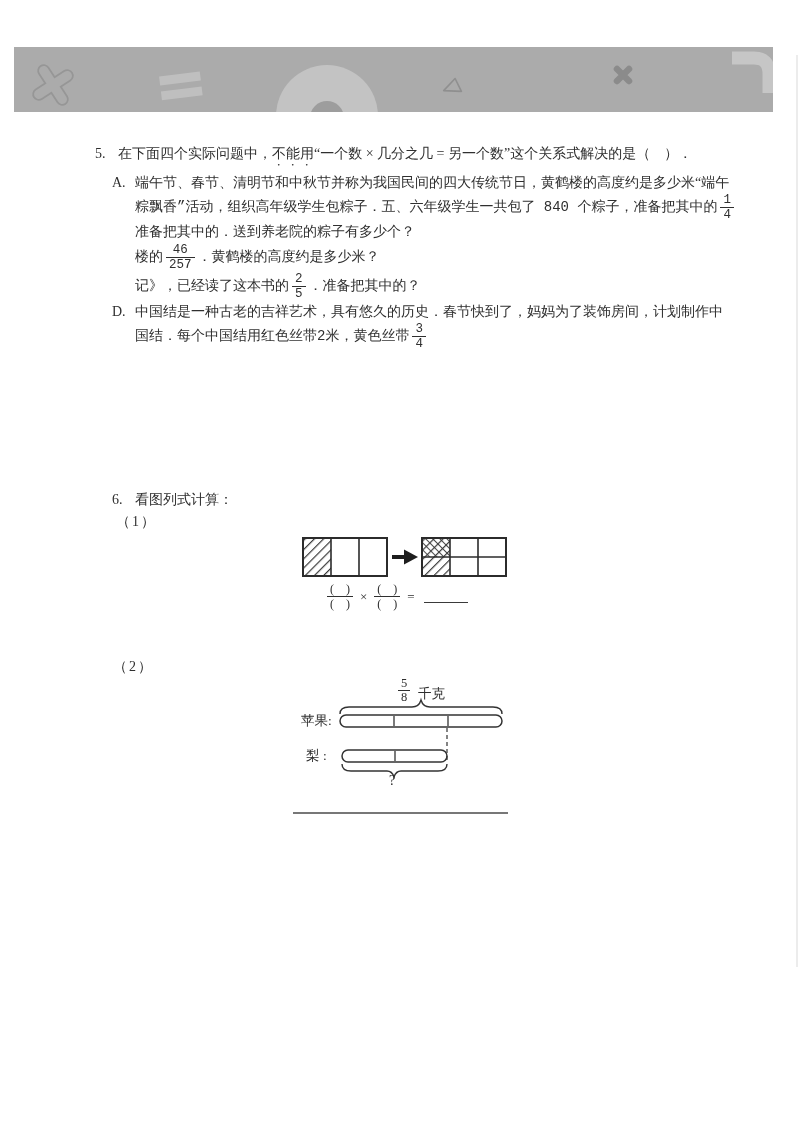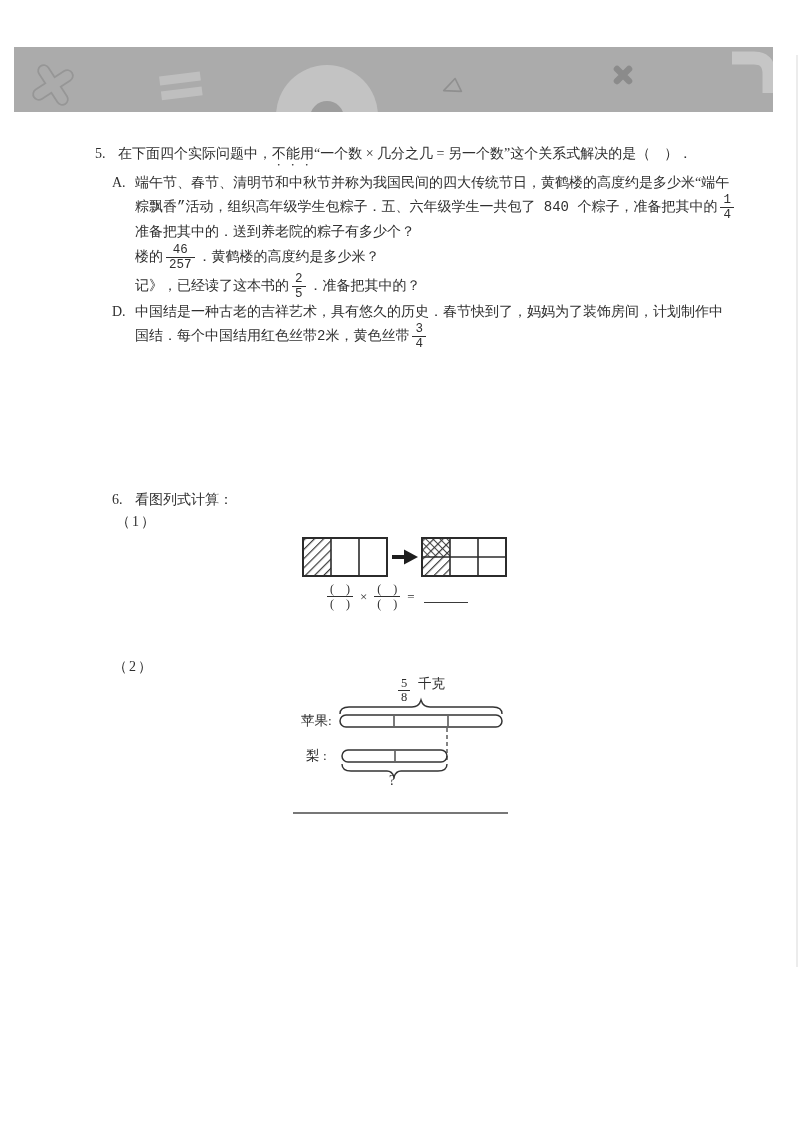--- a/index.html
+++ b/index.html
@@ -33,21 +33,21 @@
   .equation .frac{font-size:12px;margin:0 5px;}
   .equation .op{margin:0 2px;}
   .blank{display:inline-block;width:44px;height:12px;border-bottom:1.4px solid #3a3a3a;margin-left:7px;}
 
   
   .diagram2{position:absolute;left:288px;top:672px;width:230px;height:152px;}
   .d2-label{position:absolute;font-size:13.5px;white-space:nowrap;}
   .d2-frac{position:absolute;left:110px;top:5px;text-align:center;font-size:12.5px;line-height:13px;}
   .d2-frac .fn{display:block;border-bottom:1px solid #2f2f2f;padding:0 3px;}
   .d2-frac .fd{display:block;padding:0 3px;}
-  .d2-unit{left:130px;top:3px;}
+  .d2-unit{left:130px;top:13px;}
   .d2-apple{left:13px;top:40px;}
   .d2-pear{left:18px;top:75px;}
   .d2-q{left:101px;top:101px;font-size:14px;}
 
   
   .watermark{position:absolute;left:356px;top:988px;font-family:"DejaVu Sans",sans-serif;
              font-weight:bold;font-size:54px;color:#be185d;letter-spacing:1px;line-height:1;}
   .footer{position:absolute;left:0;top:1011px;width:710px;text-align:right;
           font-family:"Liberation Sans",sans-serif;font-weight:600;font-size:14px;letter-spacing:1px;}
   .footer .pgnum{margin-left:15px;font-family:"Liberation Serif",serif;font-weight:600;}

